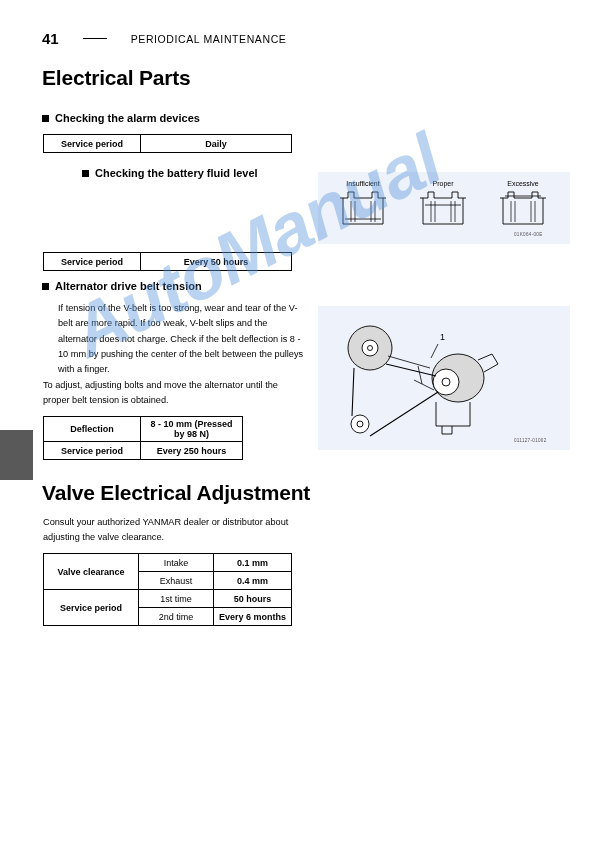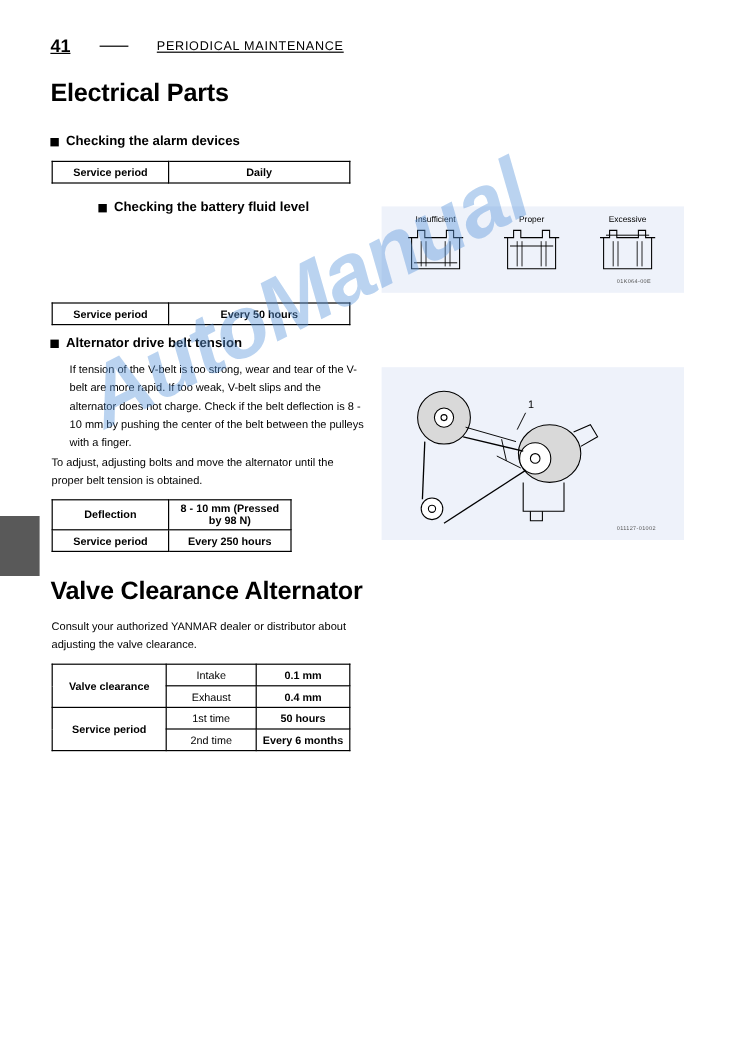--- a/index.html
+++ b/index.html
@@ -24,21 +24,20 @@
   }
 
   
   .header {
     position: absolute;
     left: 42px;
     top: 30px;
     display: flex;
     align-items: center;
     gap: 16px;
-    text-decoration: underline;
   }
   .header .pagenum {
     font-size: 15px;
     font-weight: bold;
     letter-spacing: 0px;
     color: #000;
   }
   .header .rule {
     width: 24px;
     height: 1px;
@@ -291,21 +290,21 @@
 
         <path d="M120 38 L113 52" stroke-width="0.8"></path>
       </g>
       <text x="122" y="34" font-family="Liberation Sans, sans-serif" font-size="9" fill="#000">1</text>
     </svg>
     <div class="fig-code" style="left:196px; top:132px;">011127-01002</div>
   </div>
 
   <div class="side-tab"></div>
 
-  <div class="h1" id="title-valve">Valve Clearance Alternator</div>
+  <div class="h1" id="title-valve">Valve Electrical Adjustment</div>
 
   <div class="para" style="left:43px; top:515px; width:252px;">Consult your authorized YANMAR dealer or distributor about adjusting the valve clearance.</div>
 
   <table class="tbl" id="tbl-valve" style="left:43px; top:553px; width:249px;">
     <tbody>
         <tr>
       <td class="lbl" rowspan="2" style="width:86px;">Valve clearance</td>
       <td style="width:66px;">Intake</td>
       <td class="val">0.1 mm</td>
     </tr>

